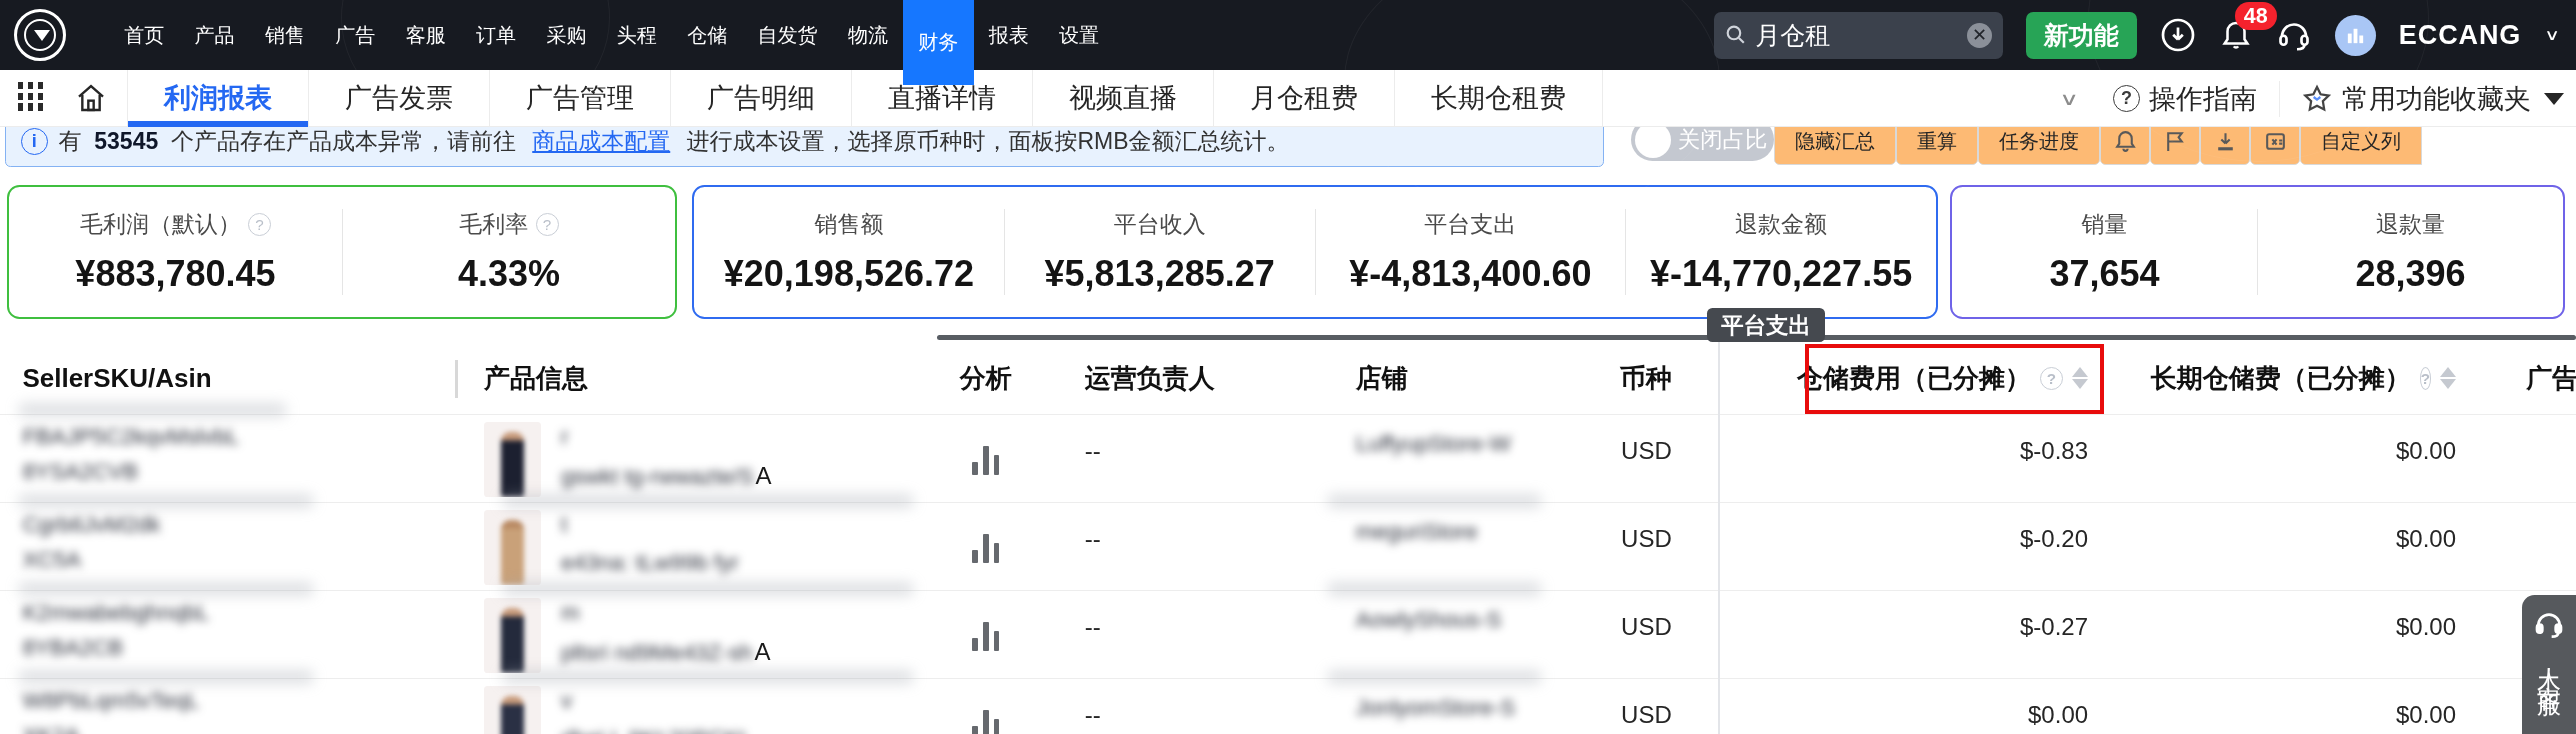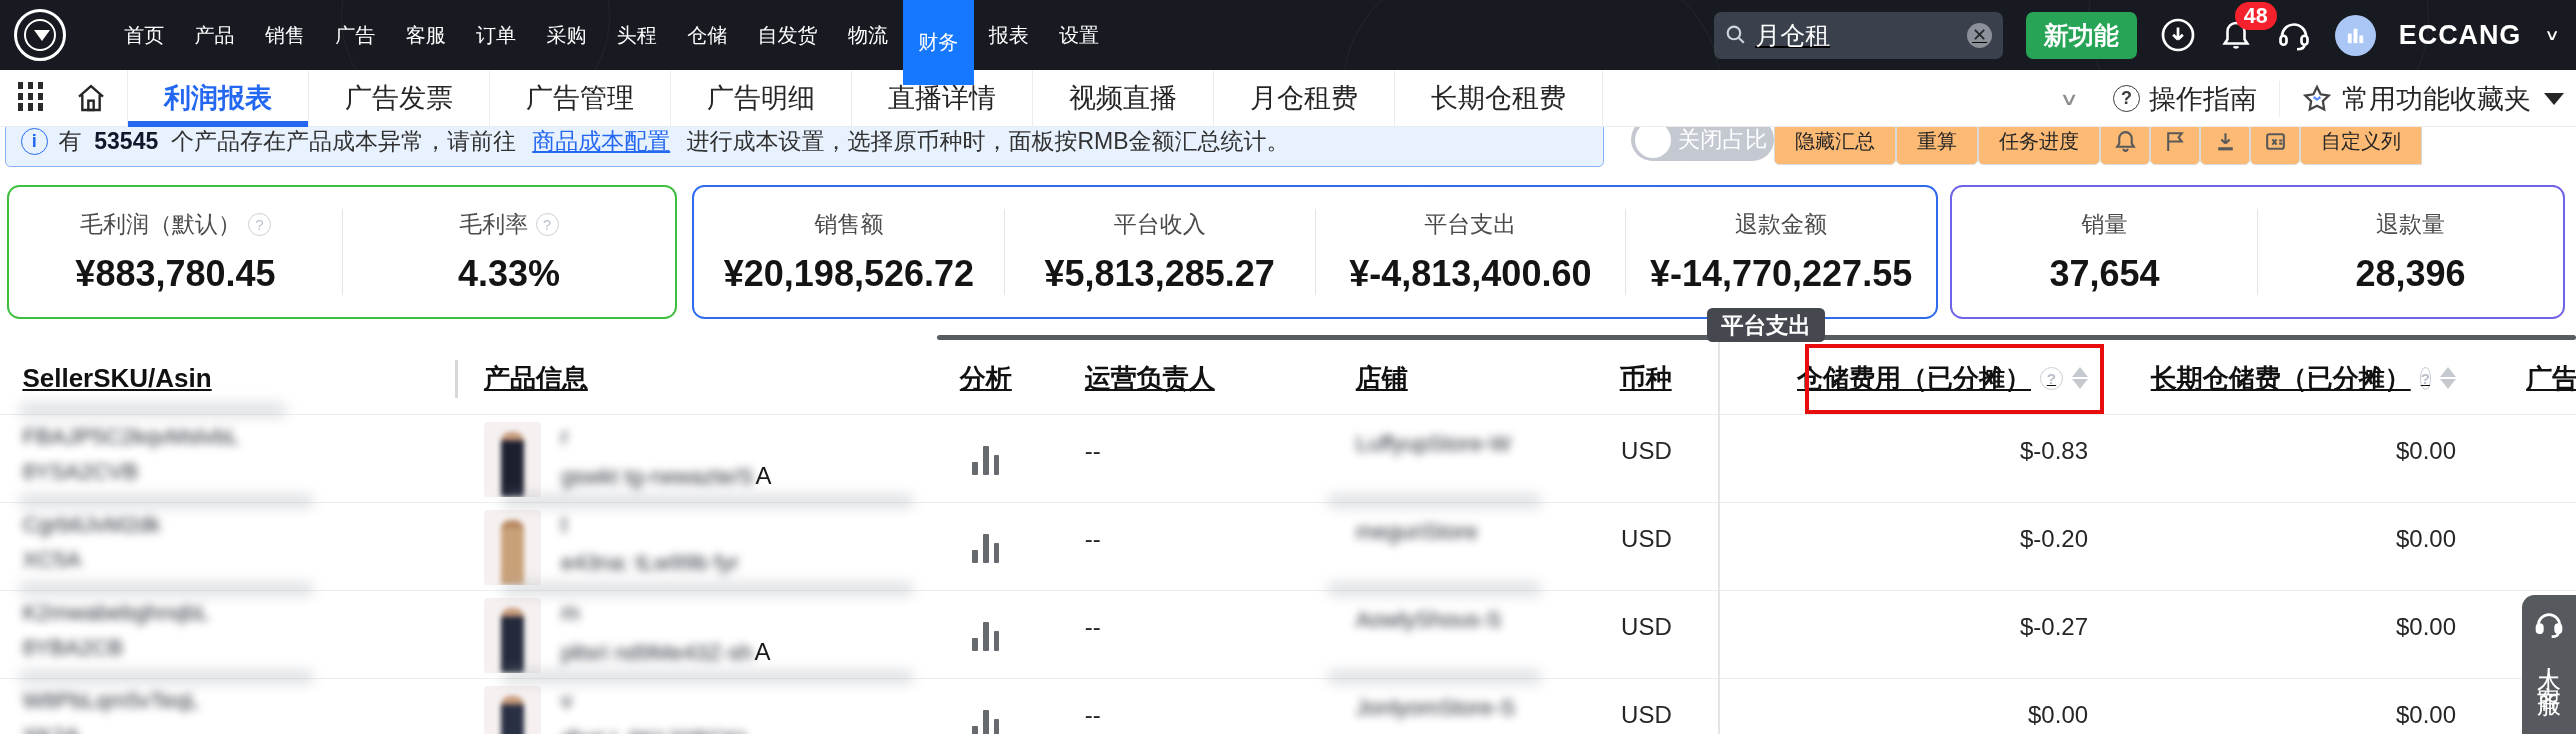--- a/index.html
+++ b/index.html
@@ -11,21 +11,21 @@
   .topnav { position:absolute; left:0; top:0; width:2576px; height:70px; background:#171a21; z-index:20; }
   .topnav .deco { position:absolute; border:1.8px solid rgba(255,255,255,0.05); border-radius:50%; }
   .logo { position:absolute; left:14.3px; top:9px; width:52px; height:52px; border:3.6px solid #fff; border-radius:50%;
     display:flex; align-items:center; justify-content:center; }
   .logo-inner { width:32px; height:32px; border:2.7px solid #fff; border-radius:50%; position:relative; }
   .logo-inner:after { content:""; position:absolute; left:8px; top:9px; border-left:8px solid transparent; border-right:8px solid transparent; border-top:11.7px solid #fff; }
   .menu { position:absolute; left:109px; top:0; height:70px; display:flex; align-items:stretch; }
   .menu-item { display:flex; align-items:center; padding:0 15.2px; color:#fff; font-size:20px; cursor:pointer; white-space:nowrap; }
   .menu-item.active { background:#1677ff; height:85px; }
   .topnav-right { position:absolute; right:16px; top:0; height:70px; display:flex; align-items:center; gap:23px; }
-  .searchbox { width:289px; height:47px; background:#3b414c; border-radius:7.2px; display:flex; align-items:center; padding:0 10.8px; gap:9px;text-decoration:underline; }
+  .searchbox { width:289px; height:47px; background:#3b414c; border-radius:7.2px; display:flex; align-items:center; padding:0 10.8px; gap:9px; }
   .searchbox .q { color:#fff; font-size:25px; flex:1; }
   .clear-btn { width:25px; height:25px; border-radius:50%; background:#8b9099; color:#22252b; font-size:18px; font-weight:bold;
     display:flex; align-items:center; justify-content:center; }
   .btn-new { height:47px; padding:0 18px; background:#27a456; color:#fff; font-size:25px; border:none; border-radius:7.2px;
     display:flex; align-items:center; font-weight:bold; }
   .iconbtn { position:relative; display:flex; align-items:center; justify-content:center; }
   .badge { position:absolute; top:-14.3px; left:16px; background:#f5222d; color:#fff; font-size:21.5px; font-weight:bold;
     border-radius:14.3px; padding:1.8px 9px; line-height:25px; }
   .avatar { width:41px; height:41px; border-radius:50%; background:#a9c6f5; display:flex; align-items:center; justify-content:center; }
   .account { color:#fff; font-size:27px; font-weight:bold; letter-spacing:0.9px; }
@@ -355,21 +355,21 @@
           </div>
         <div class="stat-value">28,396</div>
       </div>
     </div>
   </div>
 
   <div class="tooltip">平台支出</div>
   <div class="scroll-thumb"></div>
 
   <div class="table">
-    <div class="thead" style="position:relative;text-decoration:underline;">
+    <div class="thead" style="position:relative;">
       <div class="c1 hcell">
           <span>SellerSKU/Asin</span>
         </div>
       <div class="c2 hcell">
           <span>产品信息</span>
         </div>
       <div class="c3 hcell">
           <span>分析</span>
         </div>
       <div class="c4 hcell">

